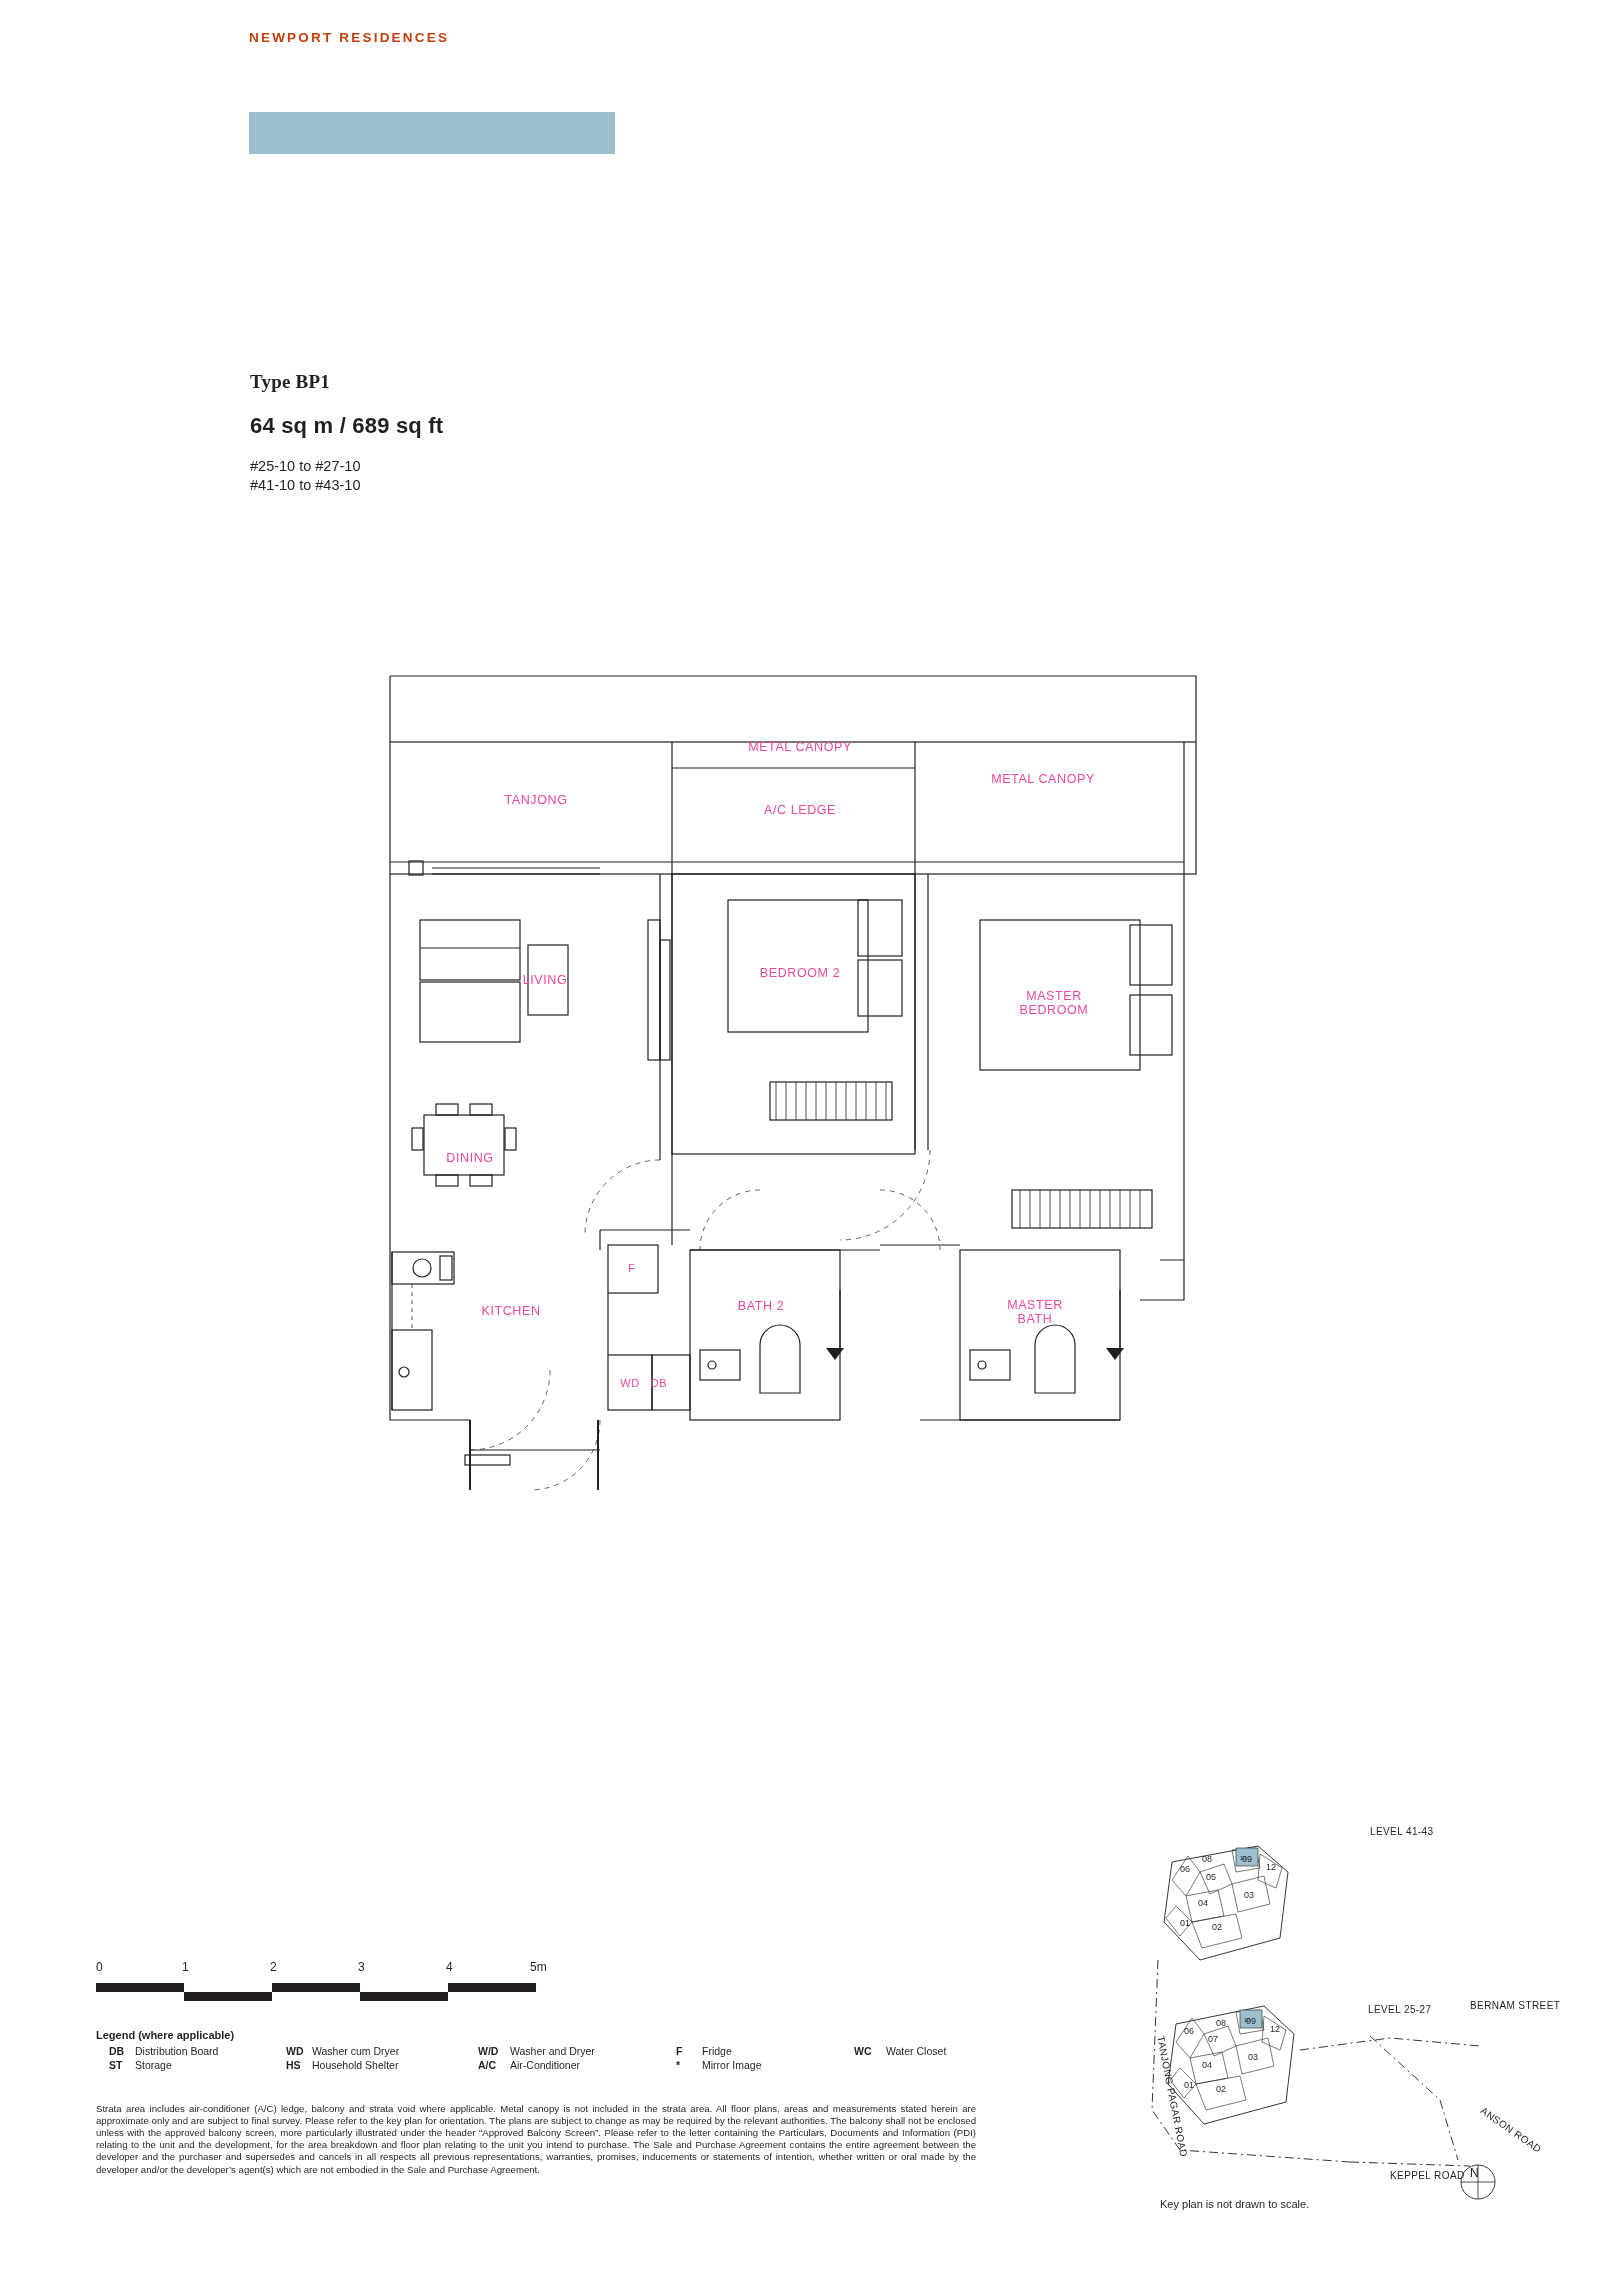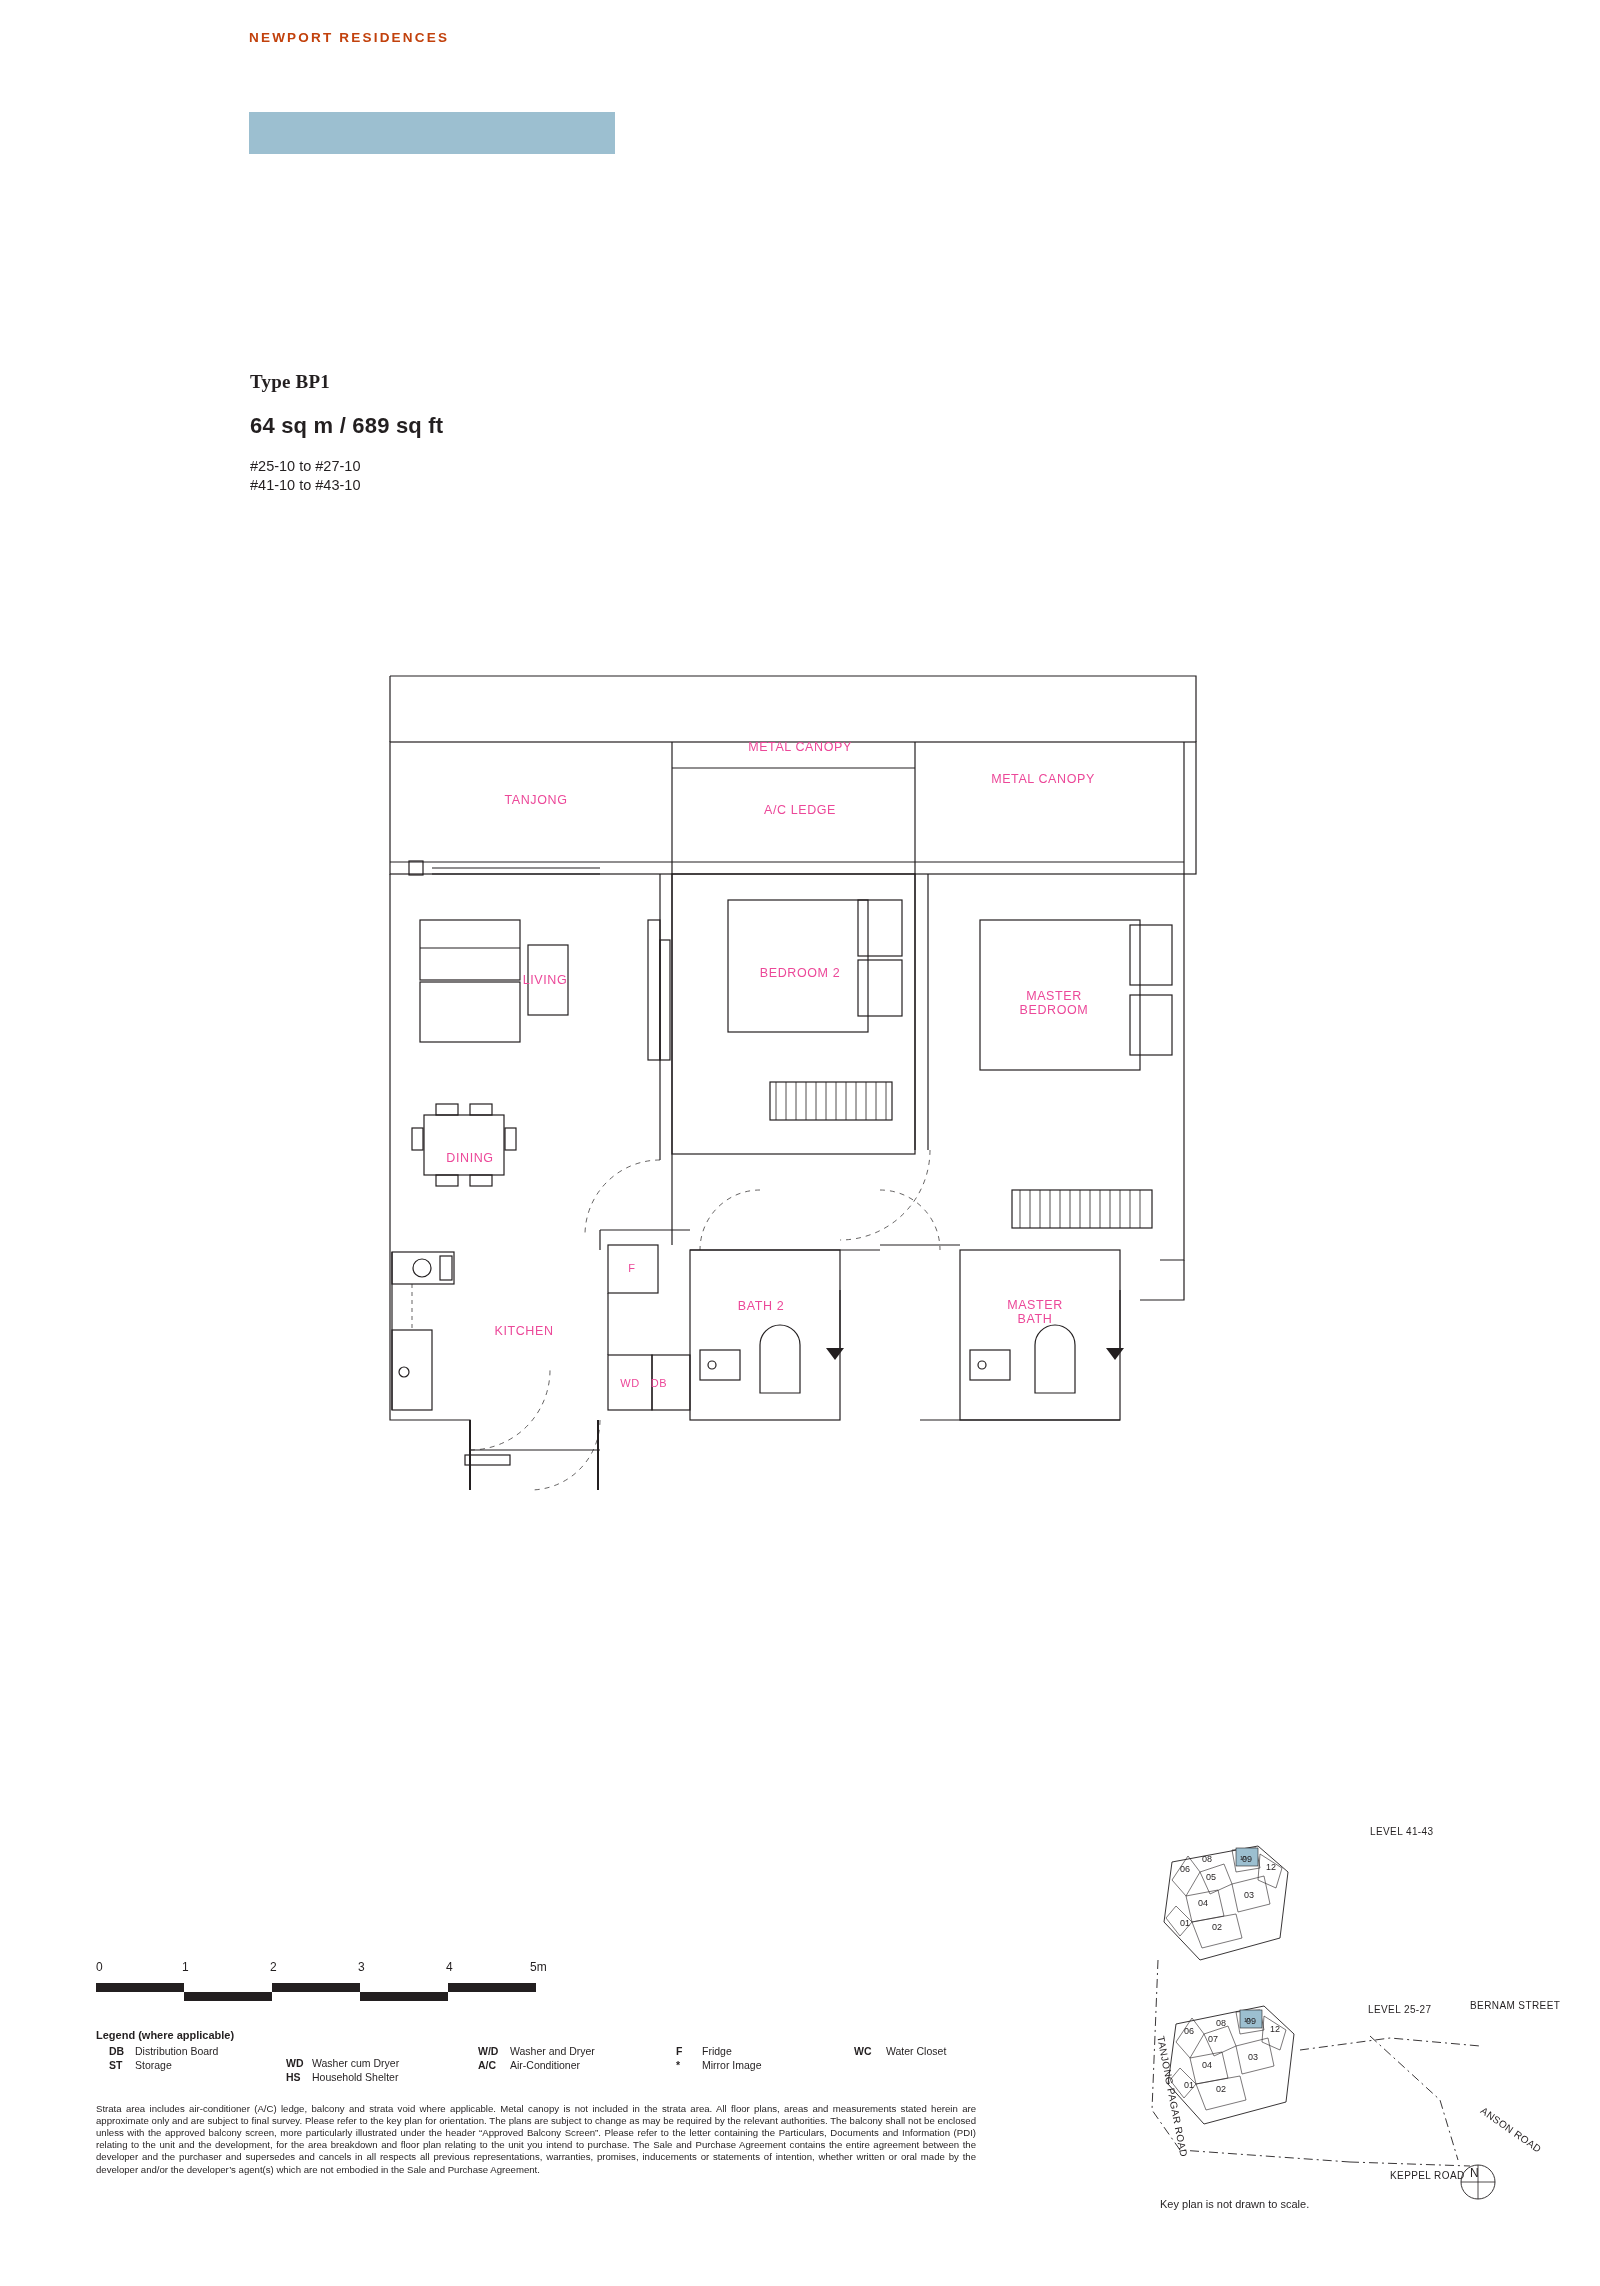--- a/index.html
+++ b/index.html
@@ -233,21 +233,21 @@
 
   <div class="plan-label" style="left:486px; top:793px; width:100px;">TANJONG</div>
   <div class="plan-label" style="left:730px; top:740px; width:140px;">METAL CANOPY</div>
   <div class="plan-label" style="left:740px; top:803px; width:120px;">A/C LEDGE</div>
   <div class="plan-label" style="left:973px; top:772px; width:140px;">METAL CANOPY</div>
   <div class="plan-label" style="left:495px; top:973px; width:100px;">LIVING</div>
   <div class="plan-label" style="left:730px; top:966px; width:140px;">BEDROOM 2</div>
   <div class="plan-label" style="left:984px; top:989px; width:140px; white-space:pre-line;">MASTER
 BEDROOM</div>
   <div class="plan-label" style="left:420px; top:1151px; width:100px;">DINING</div>
-  <div class="plan-label" style="left:474px; top:1304px; width:100px;margin-top:20px;">KITCHEN</div>
+  <div class="plan-label" style="left:461px; top:1304px; width:100px;">KITCHEN</div>
   <div class="plan-label" style="left:711px; top:1299px; width:100px;">BATH 2</div>
   <div class="plan-label" style="left:975px; top:1298px; width:120px; white-space:pre-line;">MASTER
 BATH</div>
   <div class="plan-label" style="left:617px; top:1261px; width:30px; font-size:11px;">F</div>
   <div class="plan-label" style="left:608px; top:1376px; width:44px; font-size:11px;">WD</div>
   <div class="plan-label" style="left:640px; top:1376px; width:38px; font-size:11px;">DB</div>
 
   <div class="scale-wrap">
     <div class="scale-nums">
       <span style="left:0px;">0</span>
@@ -269,21 +269,21 @@
   <div class="legend-title">Legend (where applicable)</div>
   <div class="legend">
     <div class="col" style="left:0px;margin-left:13px;">
       <div class="row">
         <span class="abbr narrow">DB</span><span>Distribution Board</span>
       </div>
       <div class="row">
         <span class="abbr narrow">ST</span><span>Storage</span>
       </div>
     </div>
-    <div class="col" style="left:190px;margin-top:12px;">
+    <div class="col" style="left:190px;">
       <div class="row">
         <span class="abbr narrow">WD</span><span>Washer cum Dryer</span>
       </div>
       <div class="row">
         <span class="abbr narrow">HS</span><span>Household Shelter</span>
       </div>
     </div>
     <div class="col" style="left:382px;">
       <div class="row">
         <span class="abbr">W/D</span><span>Washer and Dryer</span>

